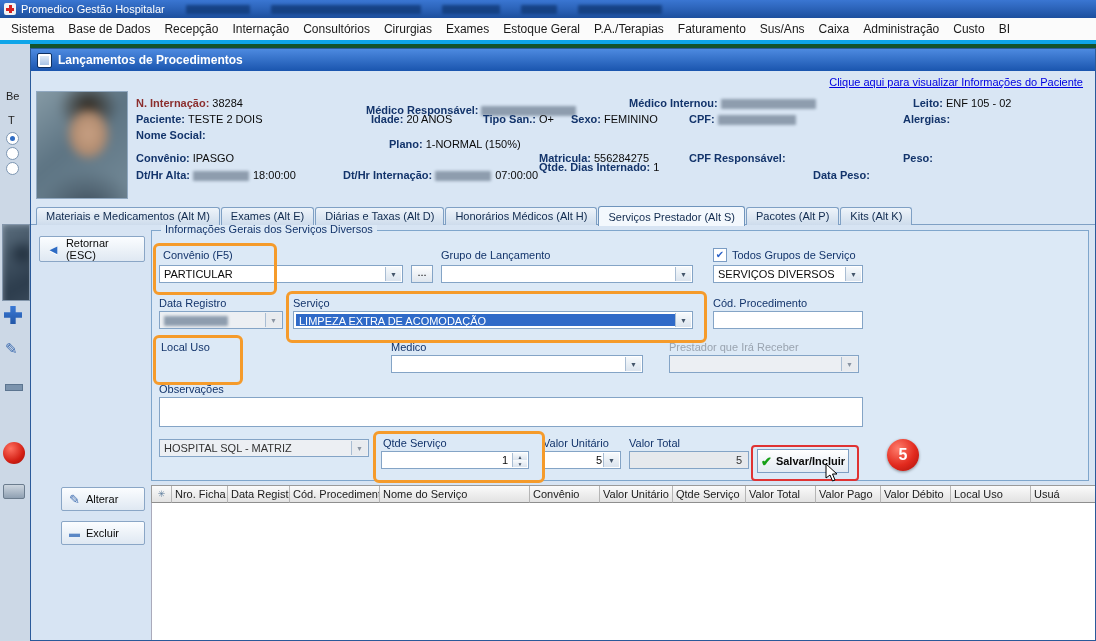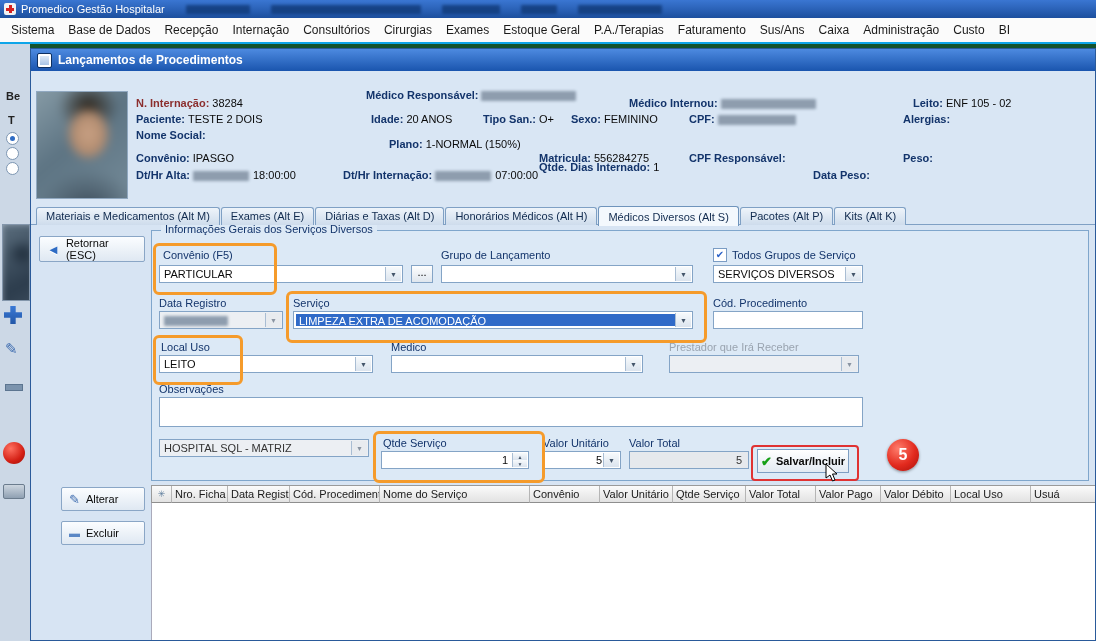--- a/index.html
+++ b/index.html
@@ -9,26 +9,26 @@
   .titlebar{position:absolute;left:0;top:0;width:1096px;height:18px;
     background:linear-gradient(#3a76d2,#1c4f9e);display:flex;align-items:center;gap:5px;
     padding-left:4px;box-sizing:border-box;color:#fff;font-size:11px;}
   .app-icon{width:12px;height:12px;border-radius:2px;background:
     linear-gradient(#d42020,#d42020) 50% 50%/8px 3px no-repeat,
     linear-gradient(#d42020,#d42020) 50% 50%/3px 8px no-repeat,#f2f2f2;}
   .tb-redact{display:inline-block;height:9px;background:#0d3570;opacity:.7;filter:blur(1.5px);
     border-radius:1px;margin-left:16px;}
   
   .menubar{position:absolute;left:0;top:18px;width:1096px;height:26px;background:#fbfbfb;
-    border-bottom:2px solid #0ea5e9;display:flex;align-items:center;padding-left:4px;
+    border-bottom:4px solid #0ea5e9;display:flex;align-items:center;padding-left:4px;
     box-sizing:border-box;font-size:12px;color:#1a1a1a;}
   .menu-item{padding:0 7px;line-height:25px;white-space:nowrap;}
   
   .strip{position:absolute;left:0;top:44px;width:30px;height:597px;background:#ccd8e6;overflow:hidden;}
-  .s-txt{position:absolute;font-size:11px;color:#222;white-space:nowrap;font-weight:bold;}
+  .s-txt{position:absolute;font-size:11px;color:#222;white-space:nowrap;}
   .radio{position:absolute;width:11px;height:11px;border-radius:50%;background:#fff;border:1px solid #7d96b2;}
   .radio.sel::after{content:"";position:absolute;left:3px;top:3px;width:5px;height:5px;border-radius:50%;background:#2f6cc4;}
   .s-thumb{position:absolute;left:2px;top:180px;width:26px;height:75px;overflow:hidden;border:1px solid #8396ab;}
   .s-thumb>div{width:140%;height:140%;margin:-10%;filter:blur(4px);
     background:radial-gradient(20px 18px at 60% 30%,#1c2a38,transparent 75%),
     linear-gradient(150deg,#5d7080,#2c3c4c 60%,#48596a);}
   .s-plus{position:absolute;width:18px;height:18px;background:linear-gradient(#3a79d6,#2257a8);
     clip-path:polygon(35% 0,65% 0,65% 35%,100% 35%,100% 65%,65% 65%,65% 100%,35% 100%,35% 65%,0 65%,0 35%,35% 35%);}
   .s-pencil{position:absolute;font-size:15px;color:#3f6db0;}
   .s-minus{position:absolute;width:16px;height:5px;background:#7b93ad;border:1px solid #5c7590;}
@@ -172,29 +172,30 @@
     <div class="s-red" style="left:3px;top:398px"></div>
     <div class="s-print" style="left:3px;top:440px"></div>
   </div>
 
   <div class="window">
     <div class="win-titlebar">
       <span class="win-icon"></span>
       <span>Lançamentos de Procedimentos</span>
     </div>
 
+    <a class="patient-link">Clique aqui para visualizar Informações do Paciente</a>
 
     <div class="photo">
         <div></div>
       </div>
 
     <div class="pair" style="left:105px;top:48px">
       <b class="maroon">N. Internação:</b><span class="v">38284</span>
     </div>
-    <div class="pair" style="left:335px;top:40px">
+    <div class="pair" style="left:335px;top:55px">
       <b>Médico Responsável:</b><span class="rd" style="width:95px"></span>
     </div>
     <div class="pair" style="left:598px;top:48px">
       <b>Médico Internou:</b><span class="rd" style="width:95px"></span>
     </div>
     <div class="pair" style="left:882px;top:48px">
       <b>Leito:</b><span class="v">ENF 105 - 02</span>
     </div>
 
     <div class="pair" style="left:105px;top:64px">
@@ -247,21 +248,21 @@
     </div>
     <div class="pair" style="left:782px;top:120px">
       <b>Data Peso:</b>
     </div>
 
     <div class="tabs">
       <div class="tab">Materiais e Medicamentos (Alt M)</div>
       <div class="tab">Exames (Alt E)</div>
       <div class="tab">Diárias e Taxas (Alt D)</div>
       <div class="tab">Honorários Médicos (Alt H)</div>
-      <div class="tab active">Médicos Diversos (Alt S)</div>
+      <div class="tab active">Serviços Prestador (Alt S)</div>
       <div class="tab">Pacotes (Alt P)</div>
       <div class="tab">Kits (Alt K)</div>
     </div>
 
     <div class="panel"></div>
 
     <div class="btn-side" style="left:8px;top:187px;width:106px;height:26px">
       <span class="arrow-ico">◄</span>
       <span>Retornar (ESC)</span>
     </div>
@@ -307,24 +308,20 @@
     <div class="flbl" style="left:262px;top:248px">Serviço</div>
     <div class="combo" style="left:262px;top:262px;width:400px">
       <span class="sel-val">LIMPEZA EXTRA DE ACOMODAÇÃO</span>
       <span class="drop">▼</span>
     </div>
 
     <div class="flbl" style="left:682px;top:248px">Cód. Procedimento</div>
     <div class="tfield" style="left:682px;top:262px;width:150px"></div>
 
     <div class="flbl" style="left:130px;top:292px">Local Uso</div>
-    <div class="combo" style="left:128px;top:306px;width:214px">
-      <span>LEITO</span>
-      <span class="drop">▼</span>
-    </div>
     <div class="flbl" style="left:360px;top:292px">Medico</div>
     <div class="combo" style="left:360px;top:306px;width:252px">
       <span class="drop">▼</span>
     </div>
     <div class="flbl dis" style="left:638px;top:292px">Prestador que Irá Receber</div>
     <div class="combo gray" style="left:638px;top:306px;width:190px">
       <span class="drop">▼</span>
     </div>
 
     <div class="flbl" style="left:128px;top:334px">Observações</div>

